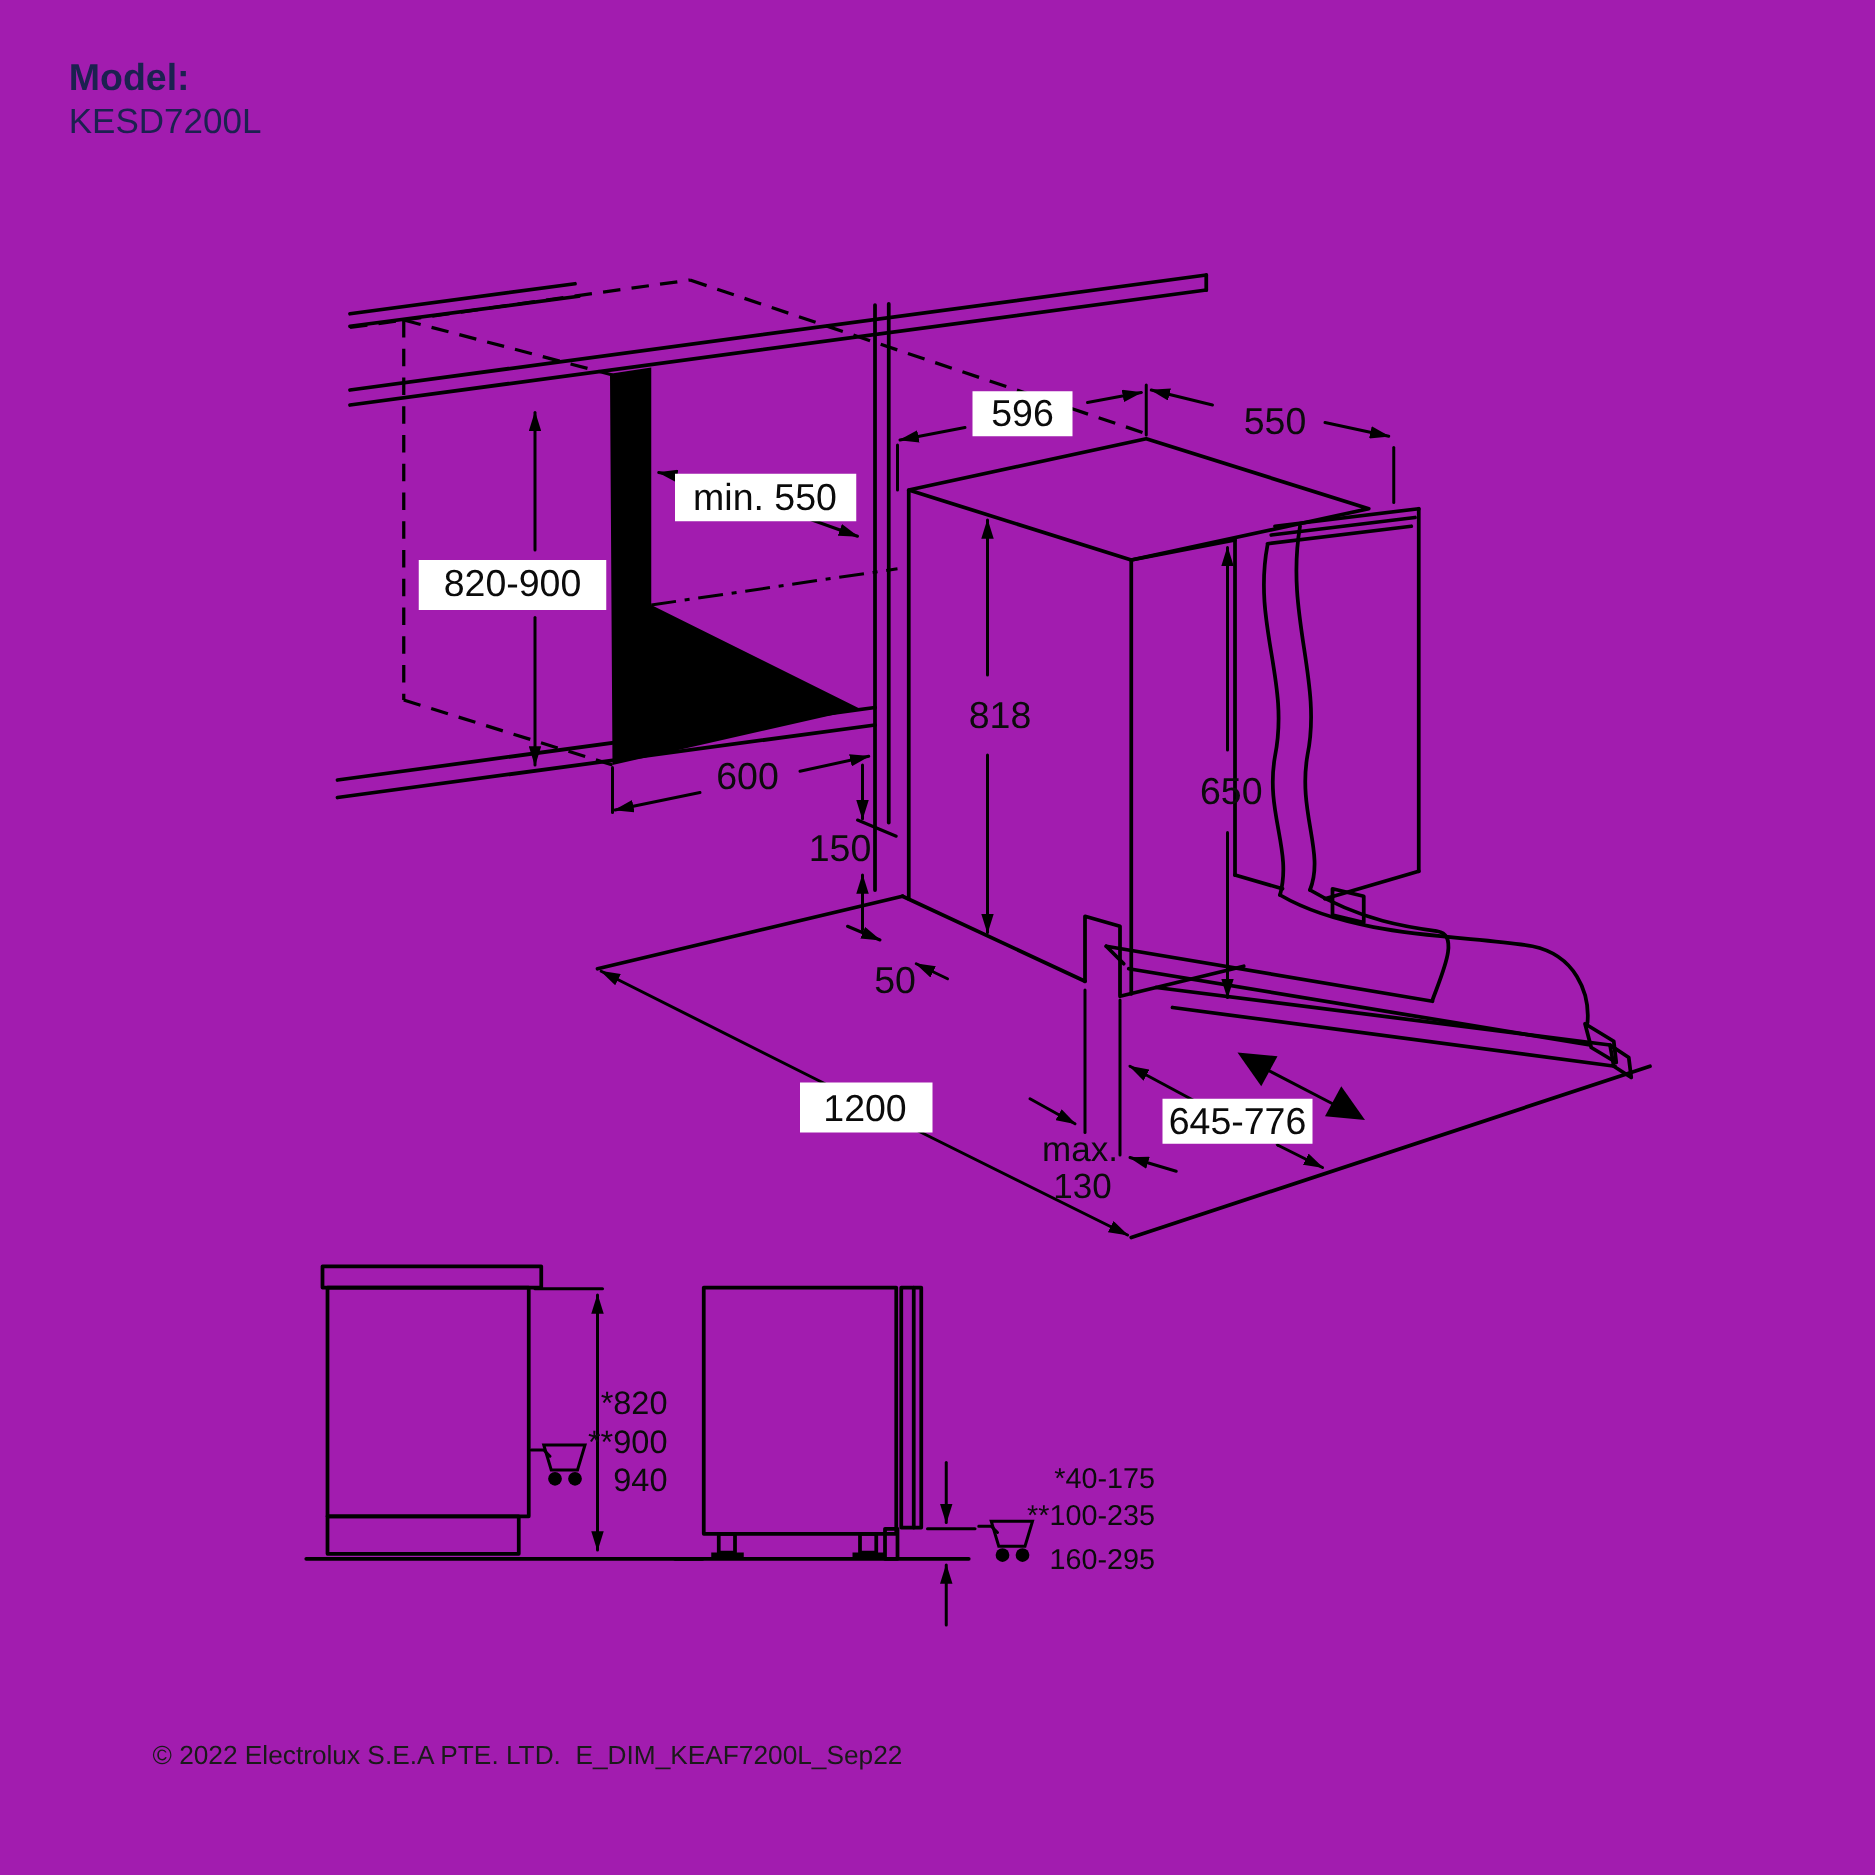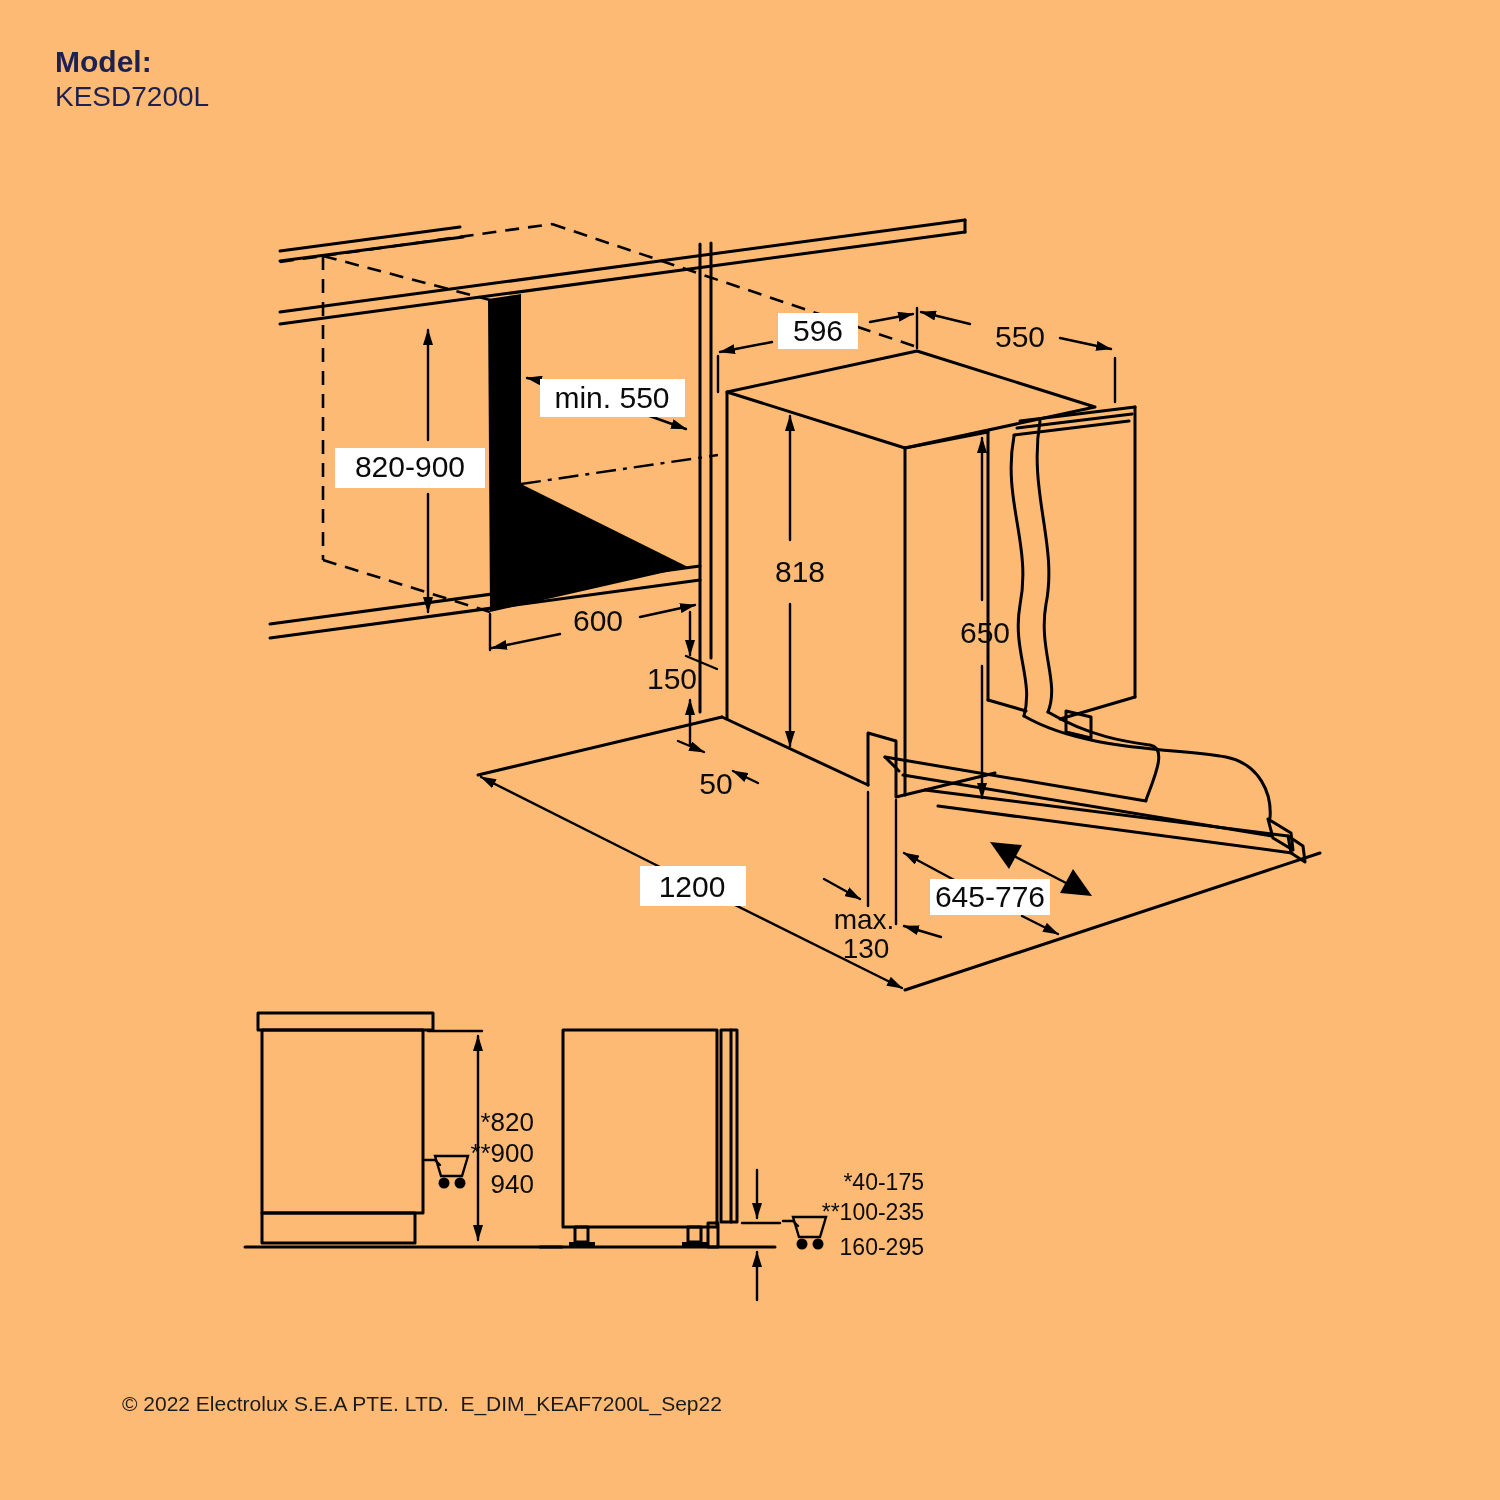--- a/index.html
+++ b/index.html
@@ -1,16 +1,16 @@
 <!DOCTYPE html>
 <html><head>
 <meta charset="utf-8">
 <style>
   html,body{margin:0;padding:0;background:#ffffff;}
-  .page{position:relative;width:1500px;height:1500px;background:#fdba74;overflow:hidden;}
+  .page{position:relative;width:1500px;height:1500px;background:#a21caf;overflow:hidden;}
   svg{display:block;}
   text{font-family:"Liberation Sans", sans-serif;fill:#0b0b0b;}
   .model-label{font-size:30px;font-weight:700;fill:#1c2150;}
   .model-number{font-size:28px;fill:#1c2150;}
   .dim{font-size:30px;}
   .dim-sm{font-size:28px;}
   .sv-label{font-size:26px;}
   .sv-label-sm{font-size:23px;}
   .copyright{font-size:21px;fill:#1a1a1a;}
   .s{stroke:#000;stroke-width:3;fill:none;stroke-linecap:round;stroke-linejoin:round;}

